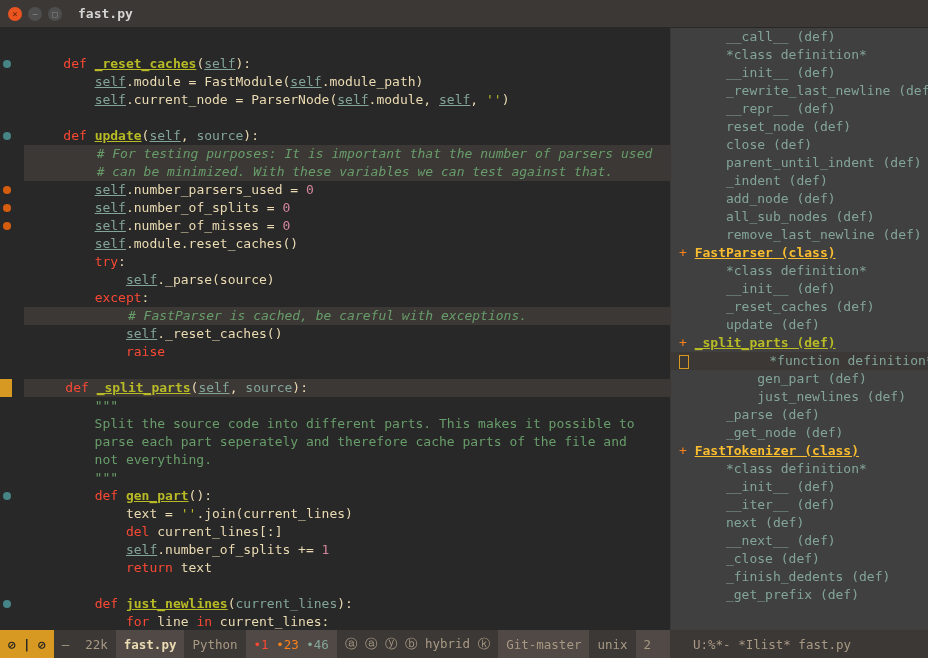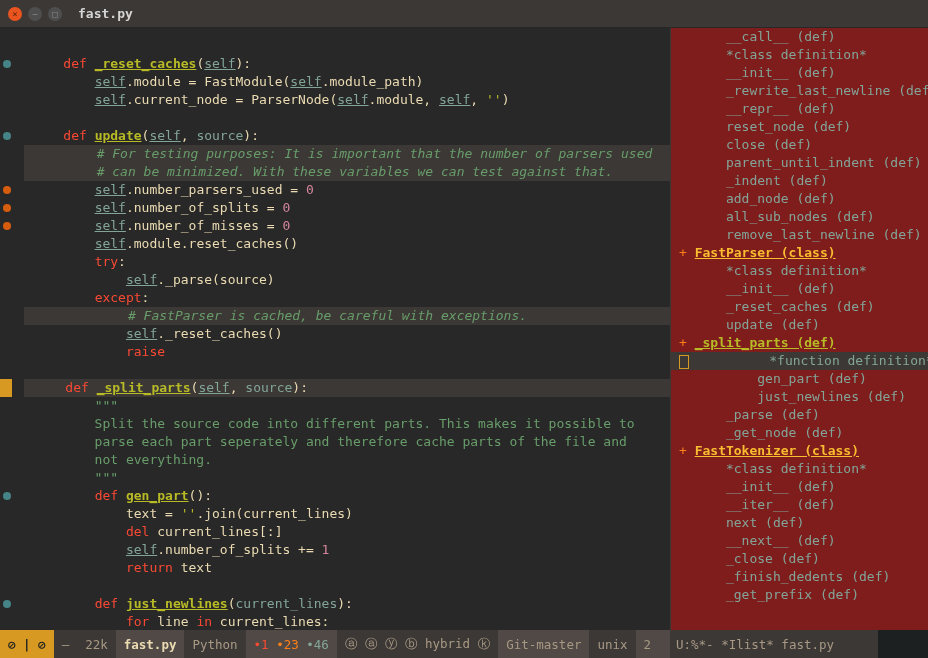--- a/index.html
+++ b/index.html
@@ -85,21 +85,21 @@
 .param { color: #83a598; text-decoration: underline; }
 .param-nou { color: #83a598; }
 .self { color: #83a598; text-decoration: underline; }
 .str { color: #b8bb26; }
 .num { color: #d3869b; }
 .cmt { color: #689d6a; font-style: italic; }
 .doc { color: #689d6a; }
 
 .sidebar {
   width: 258px;
-  background: #7f1d1d;
+  background: #404040;
   border-left: 1px solid #3c3836;
   padding-top: 0px;
   line-height: 18px;
   overflow: hidden;
 }
 .sb-line { height: 18px; padding-left: 8px; white-space: nowrap; }
 .sb-line.hl { background: #3c3836; }
 .sb-expand { color: #fe8019; }
 .sb-class { color: #fabd2f; font-weight: bold; text-decoration: underline; }
 .sb-def { color: #b8bb26; font-weight: bold; text-decoration: underline; }
@@ -119,26 +119,26 @@
   font-size: 12.5px;
 }
 .sb-left {
   width: 670px;
   background: #504945;
   display: flex;
   align-items: center;
   overflow: hidden;
 }
 .sb-right {
-  width: 208px;
+  width: 258px;
   background: #3c3836;
   display: flex;
   align-items: center;
   color: #a89984;
-  padding-left: 6px;
+  padding-left: 23px;
 }
 .seg {
   padding: 0 8px;
   height: 100%;
   display: flex;
   align-items: center;
   border-right: 0;
 }
 .seg.warn { background: #d79921; color: #1d2021; font-weight: bold; }
 .seg.dark { background: #3c3836; color: #a89984; }

